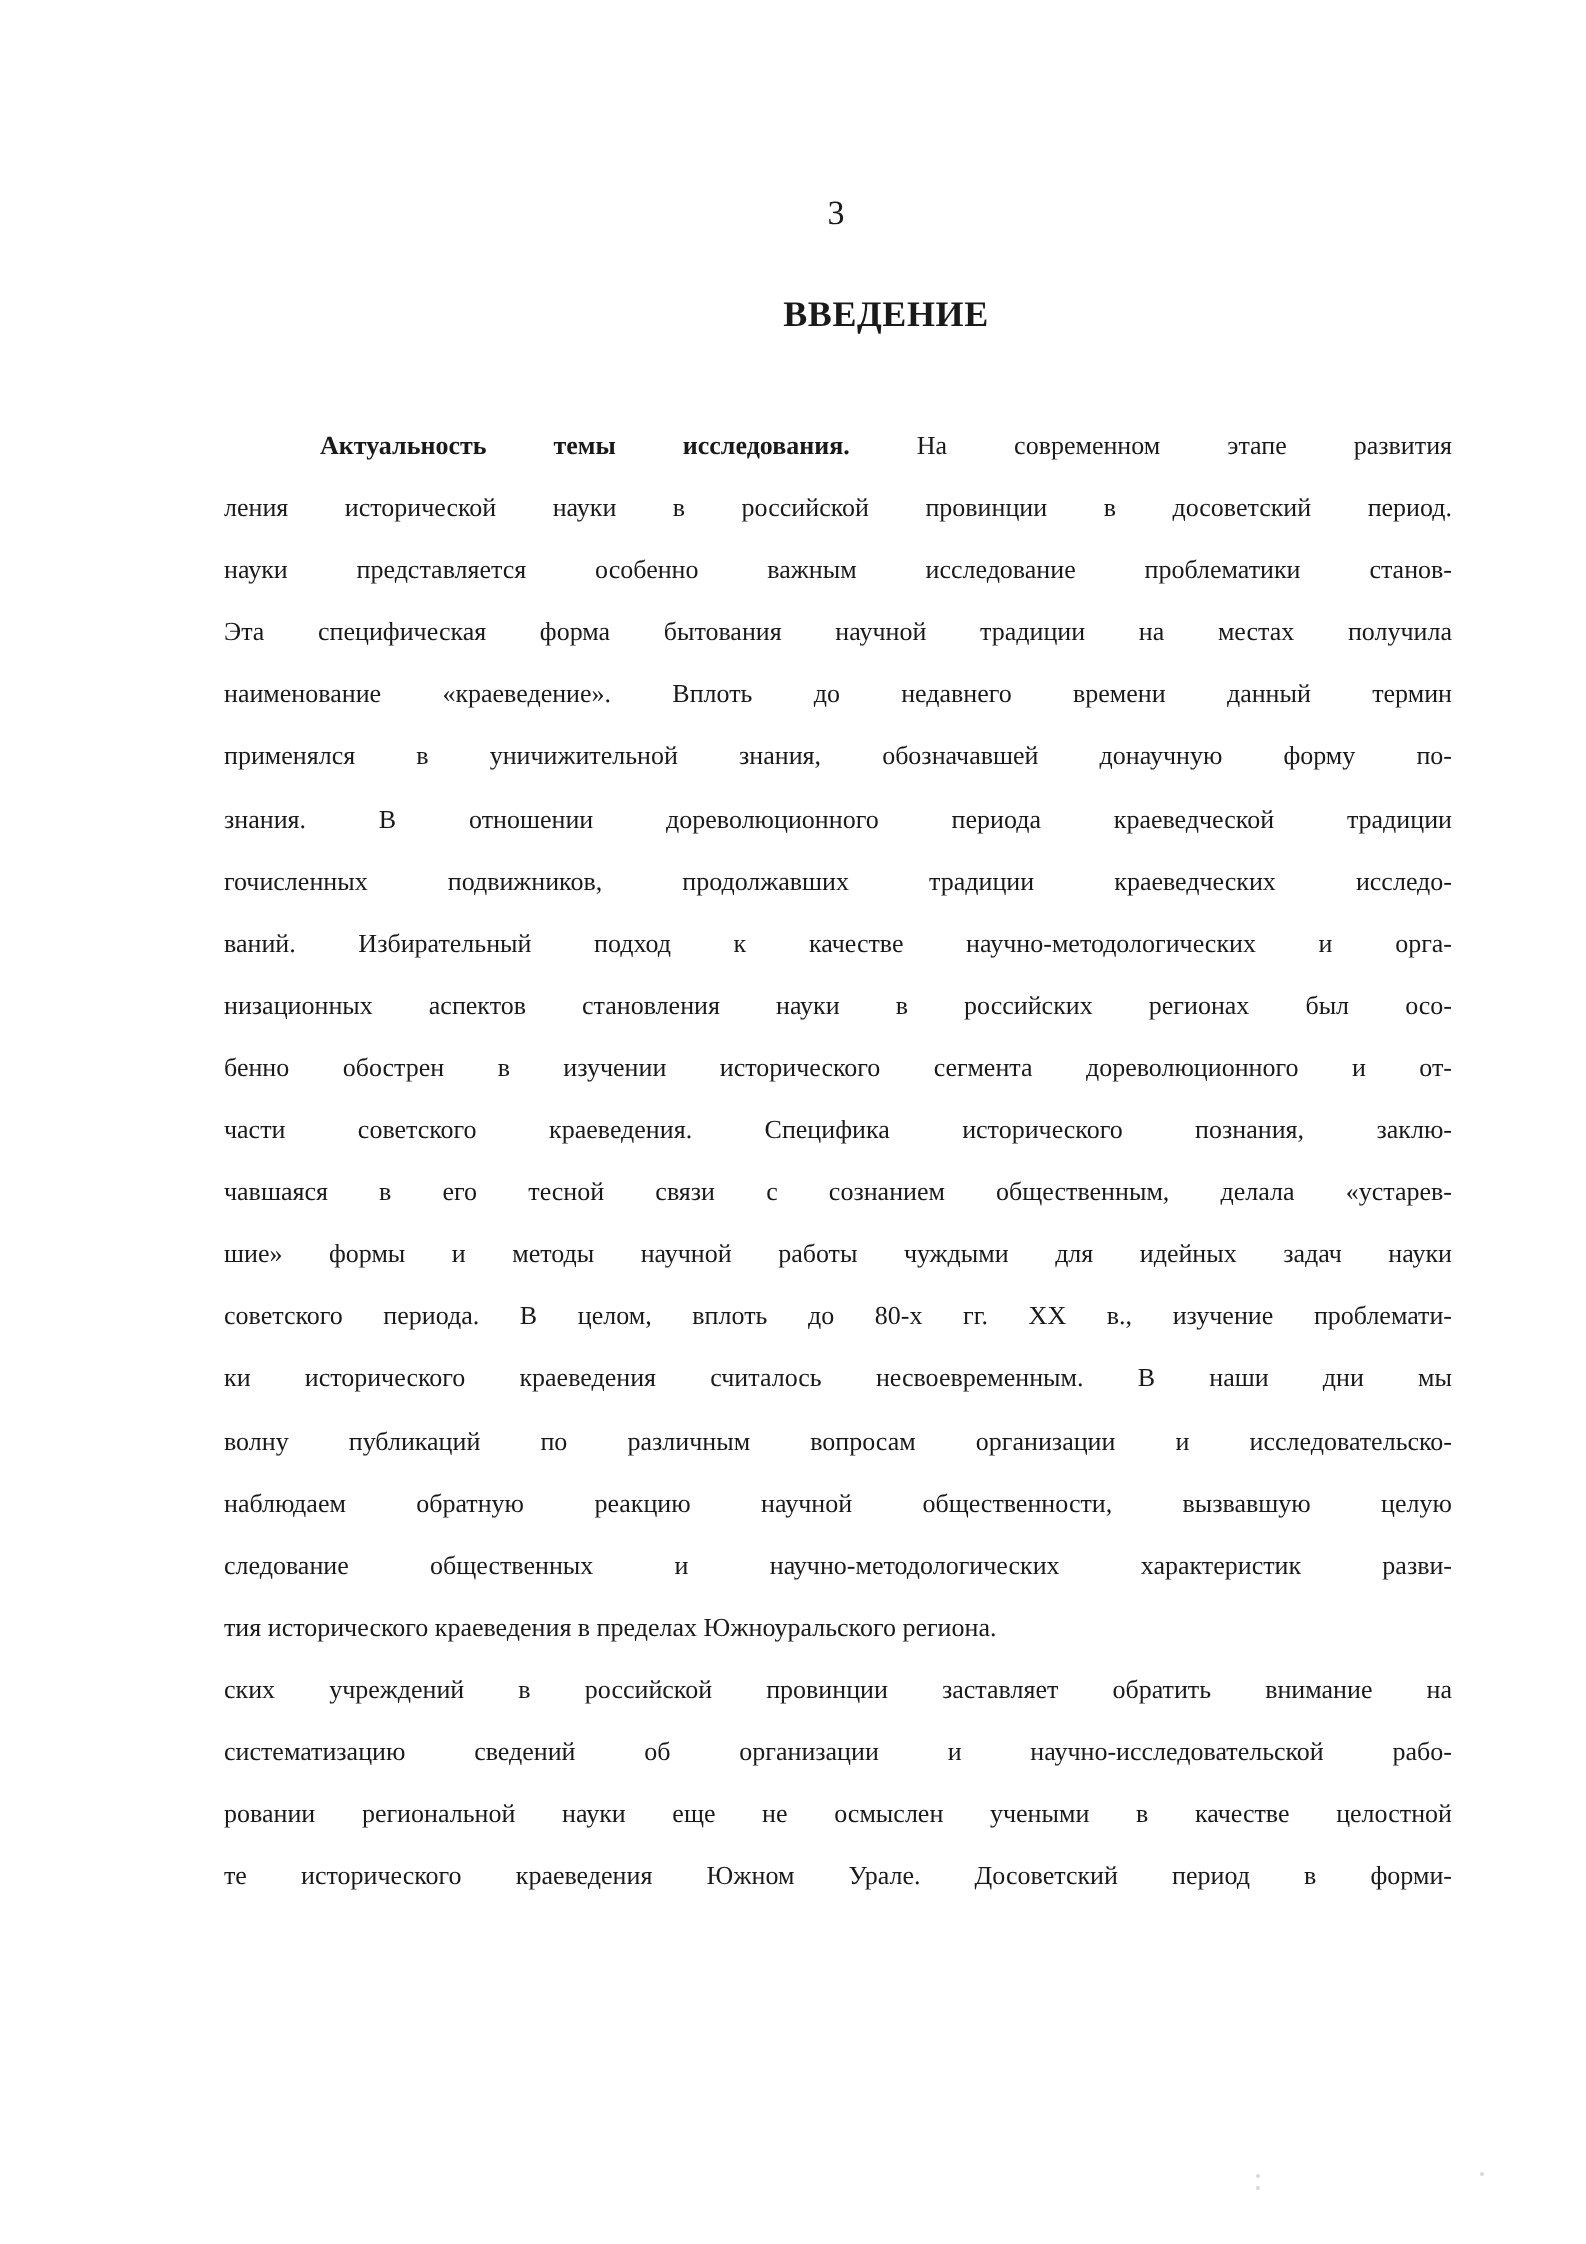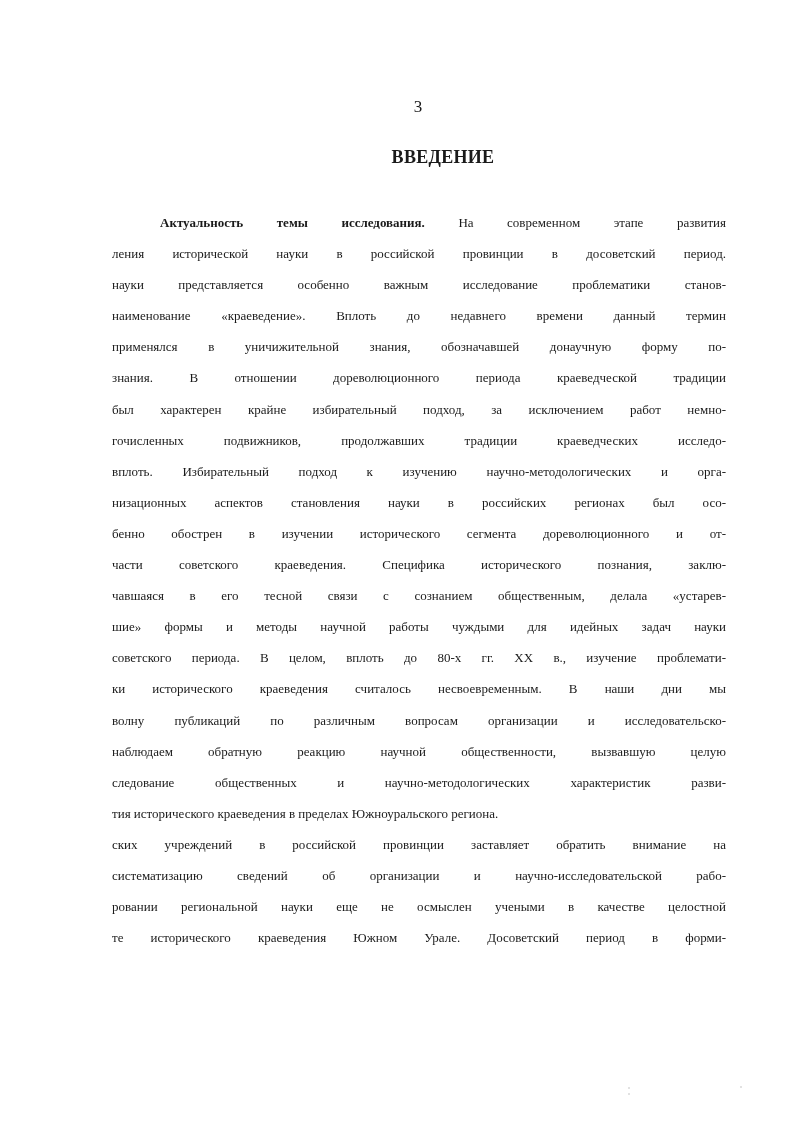--- a/index.html
+++ b/index.html
@@ -83,26 +83,26 @@
   <div class="page-number">3</div>
 
   <div class="heading">ВВЕДЕНИЕ</div>
 
   <div class="body-text">
 
     <div>
       <span class="line indent"><span class="bold">Актуальность темы исследования.</span><span> На современном этапе развития</span></span>
       <span class="line">ления исторической науки в российской провинции в досоветский период.</span>
       <span class="line">науки представляется особенно важным исследование проблематики станов-</span>
+      <span class="line">Эта специфическая форма бытования научной традиции на местах получила</span>
       <span class="line">наименование «краеведение». Вплоть до недавнего времени данный термин</span>
       <span class="line">применялся в уничижительной знания, обозначавшей донаучную форму по-</span>
       <span class="line">знания. В отношении дореволюционного периода краеведческой традиции</span>
-      <span class="line">был характерен крайне избирательный подход, за исключением работ немно-</span>
       <span class="line">гочисленных подвижников, продолжавших традиции краеведческих исследо-</span>
-      <span class="line">вплоть. Избирательный подход к изучению научно-методологических и орга-</span>
+      <span class="line">ваний. Избирательный подход к качестве научно-методологических и орга-</span>
       <span class="line">низационных аспектов становления науки в российских регионах был осо-</span>
       <span class="line">бенно обострен в изучении исторического сегмента дореволюционного и от-</span>
       <span class="line">части советского краеведения. Специфика исторического познания, заклю-</span>
       <span class="line">чавшаяся в его тесной связи с сознанием общественным, делала «устарев-</span>
       <span class="line">шие» формы и методы научной работы чуждыми для идейных задач науки</span>
       <span class="line">советского периода. В целом, вплоть до 80-х гг. XX в., изучение проблемати-</span>
       <span class="line">ки исторического краеведения считалось несвоевременным. В наши дни мы</span>
       <span class="line">волну публикаций по различным вопросам организации и исследовательско-</span>
       <span class="line">наблюдаем обратную реакцию научной общественности, вызвавшую целую</span>
       <span class="line">следование общественных и научно-методологических характеристик разви-</span>

